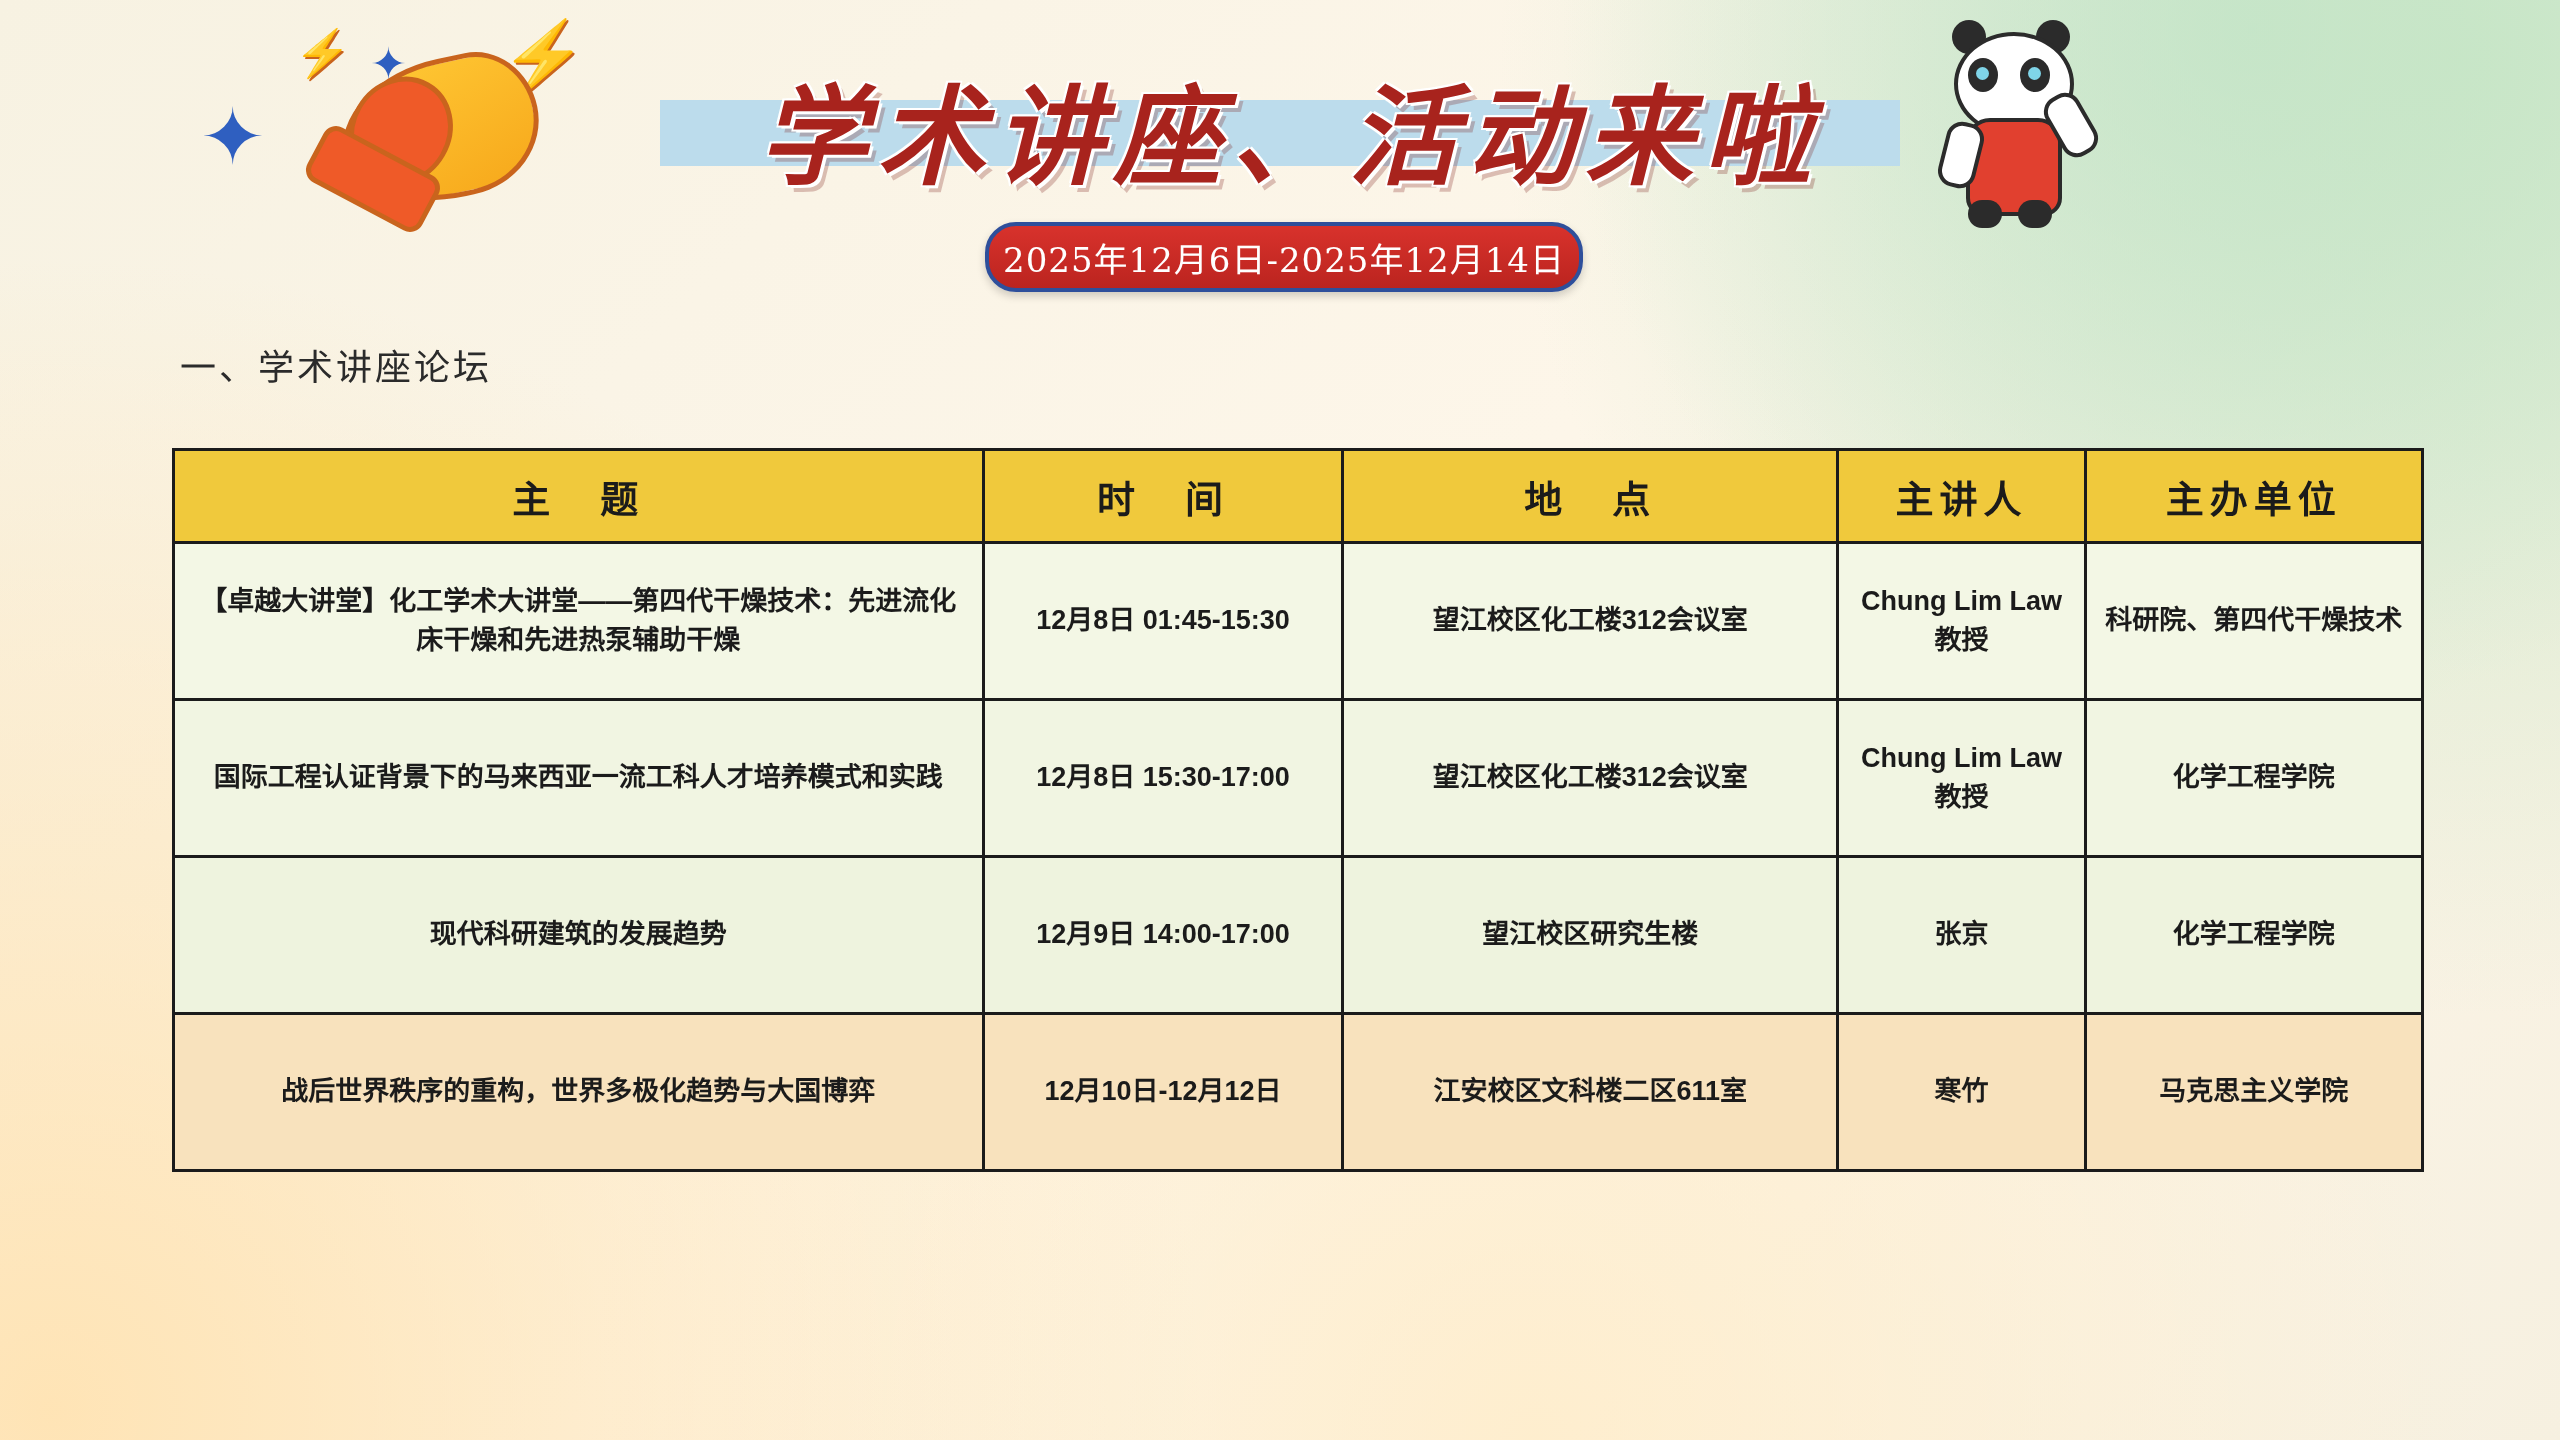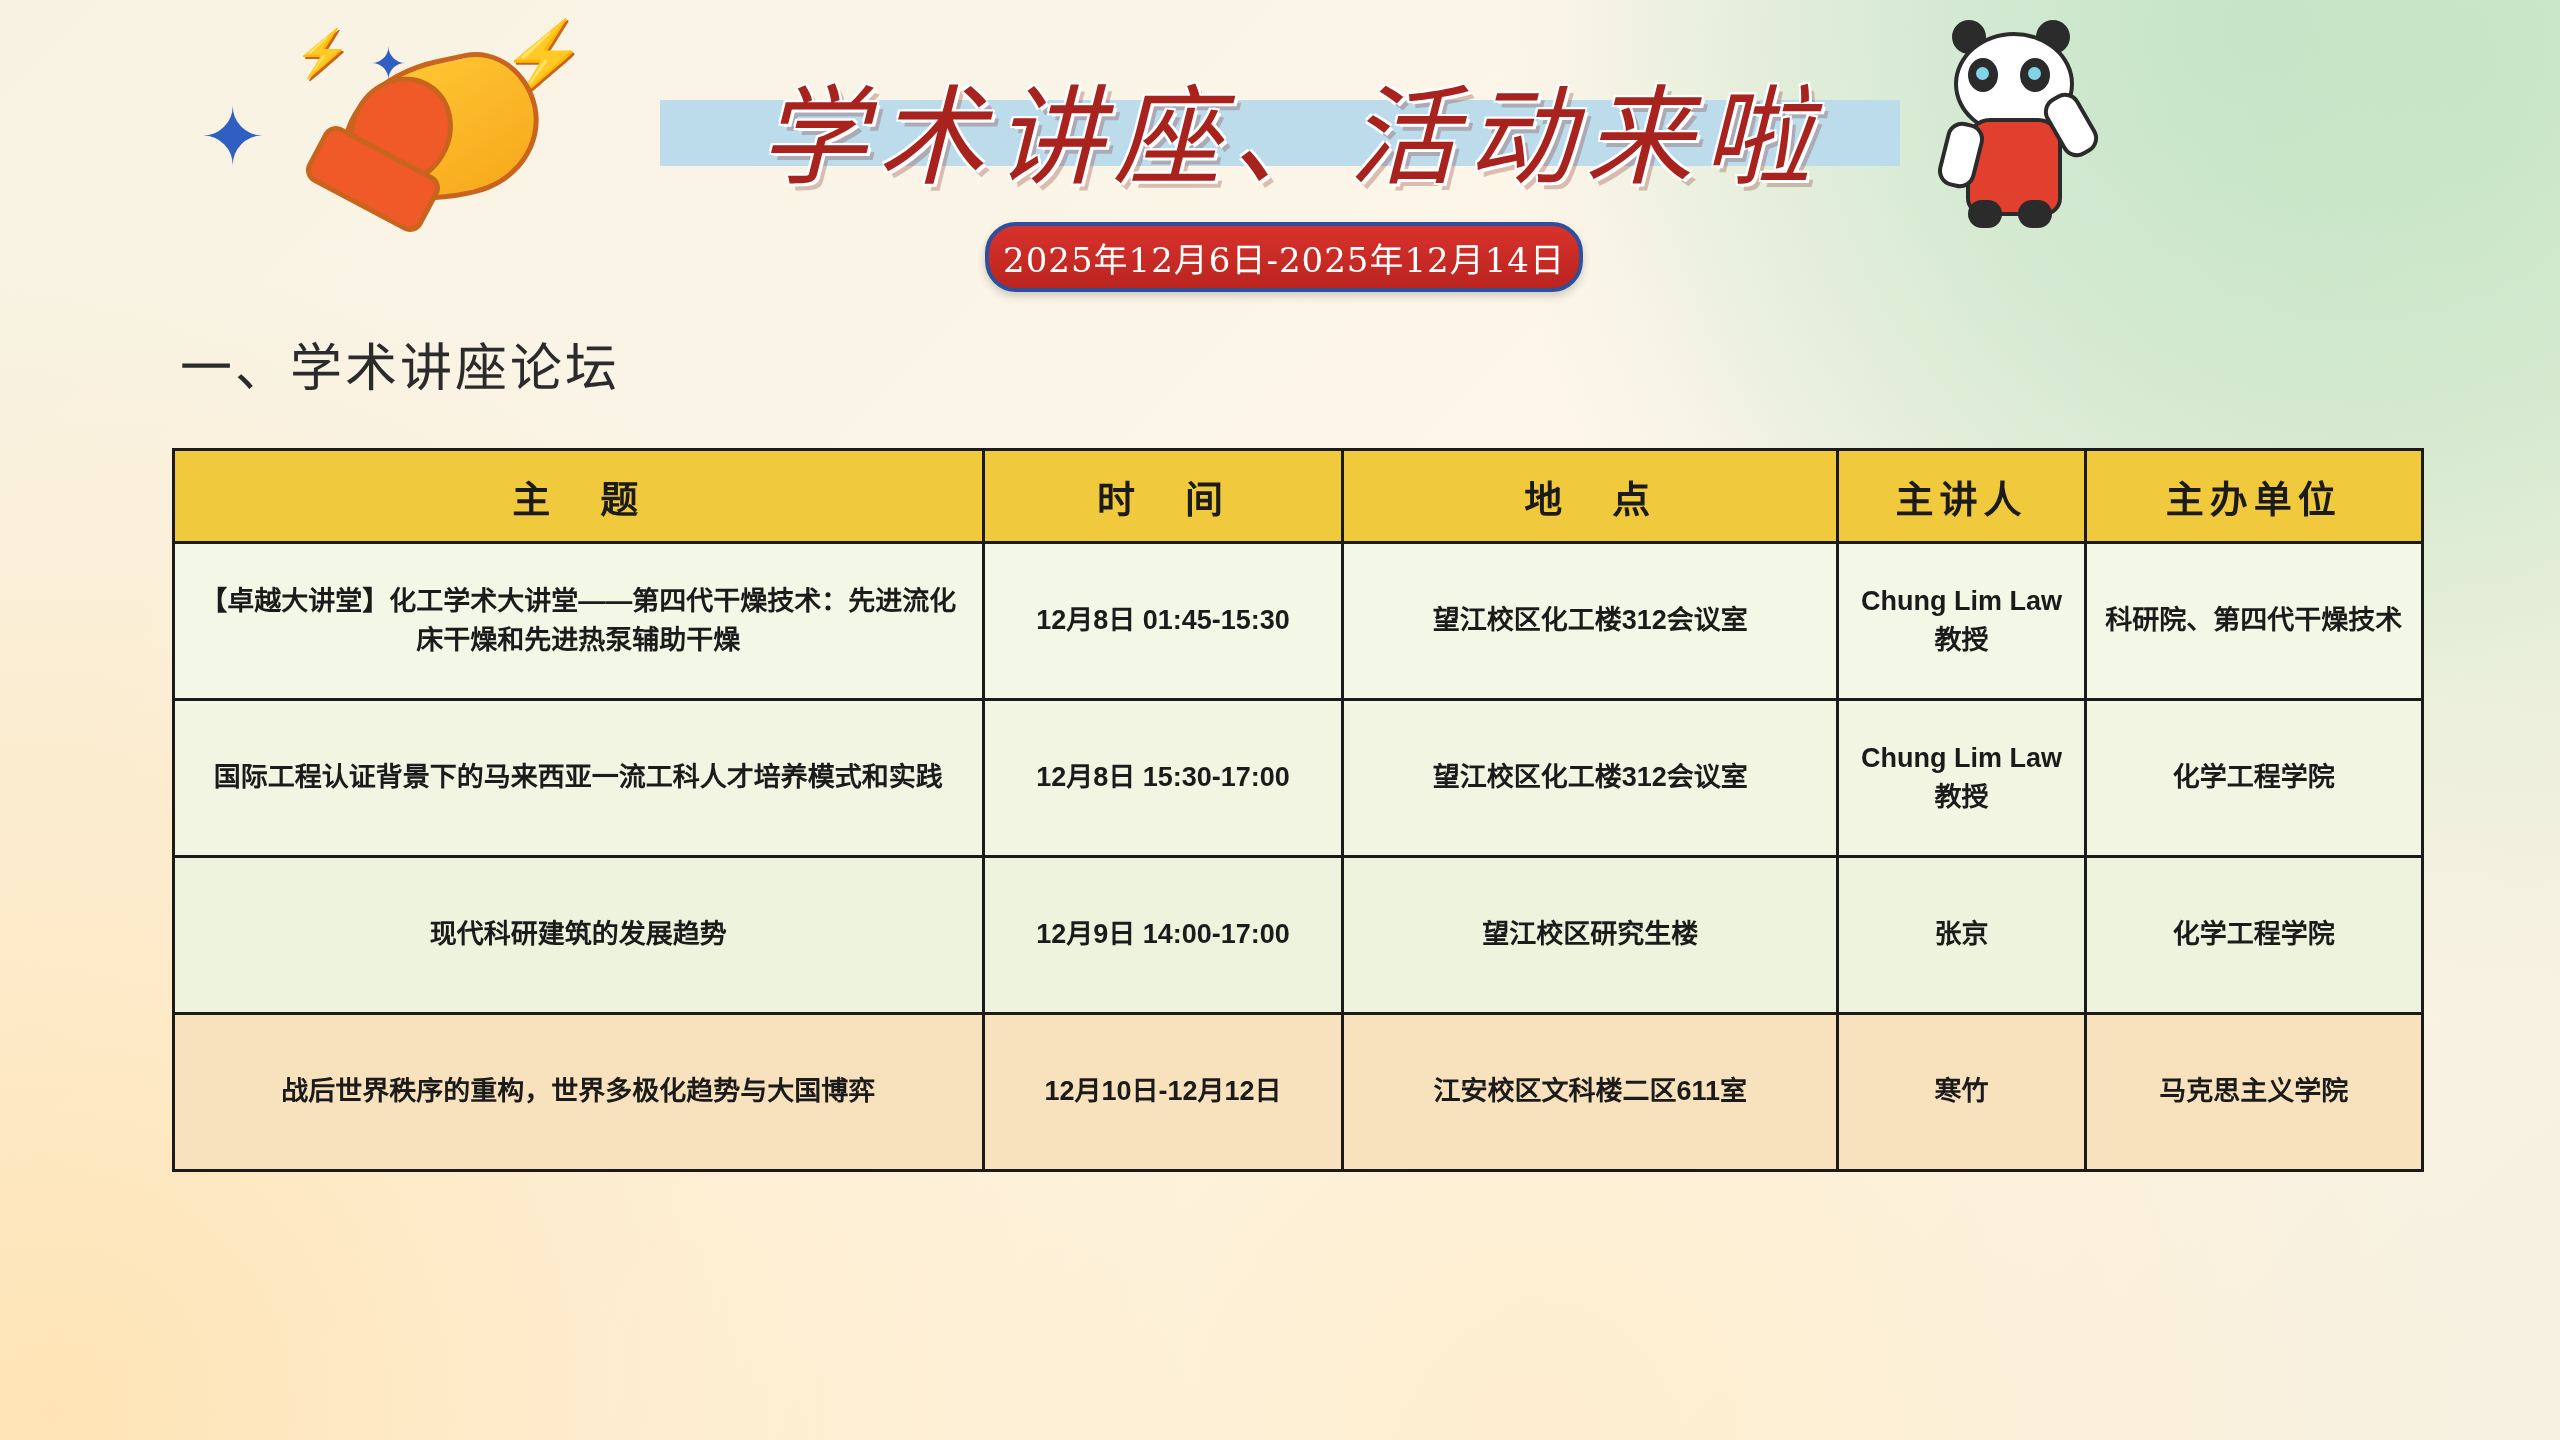--- a/index.html
+++ b/index.html
@@ -40,21 +40,21 @@
     background: #bcdcec;
   }
   .title-text {
     position: absolute;
     left: 700px;
     top: 50px;
     width: 1180px;
     text-align: center;
     font-family: "DejaVu Serif", serif;
     font-size: 108px;
-    font-weight: normal;
+    font-weight: bold;
     font-style: italic;
     letter-spacing: 10px;
     color: #a8231d;
     text-shadow:
       3px 3px 0 #ffffff,
       -2px -2px 0 #ffffff,
       2px -2px 0 #ffffff,
       -2px 2px 0 #ffffff,
       6px 7px 0 rgba(120,20,15,0.25);
     white-space: nowrap;
@@ -263,22 +263,22 @@
     border-bottom: none;
     border-radius: 8px 8px 0 0;
   }
   .seal-en { font-size: 11px; letter-spacing: 1px; font-family: "DejaVu Serif", serif; }
   .seal-year { font-size: 10px; letter-spacing: 1px; }
 
   
   .section-heading {
     position: absolute;
     left: 180px;
-    top: 326px;
-    font-size: 52px;
+    top: 338px;
+    font-size: 36px;
     color: #2b2b2b;
     font-family: "DejaVu Serif", serif;
     letter-spacing: 3px;
     white-space: nowrap;
   }
 
   
   .table-wrap {
     position: absolute;
     left: 172px;

